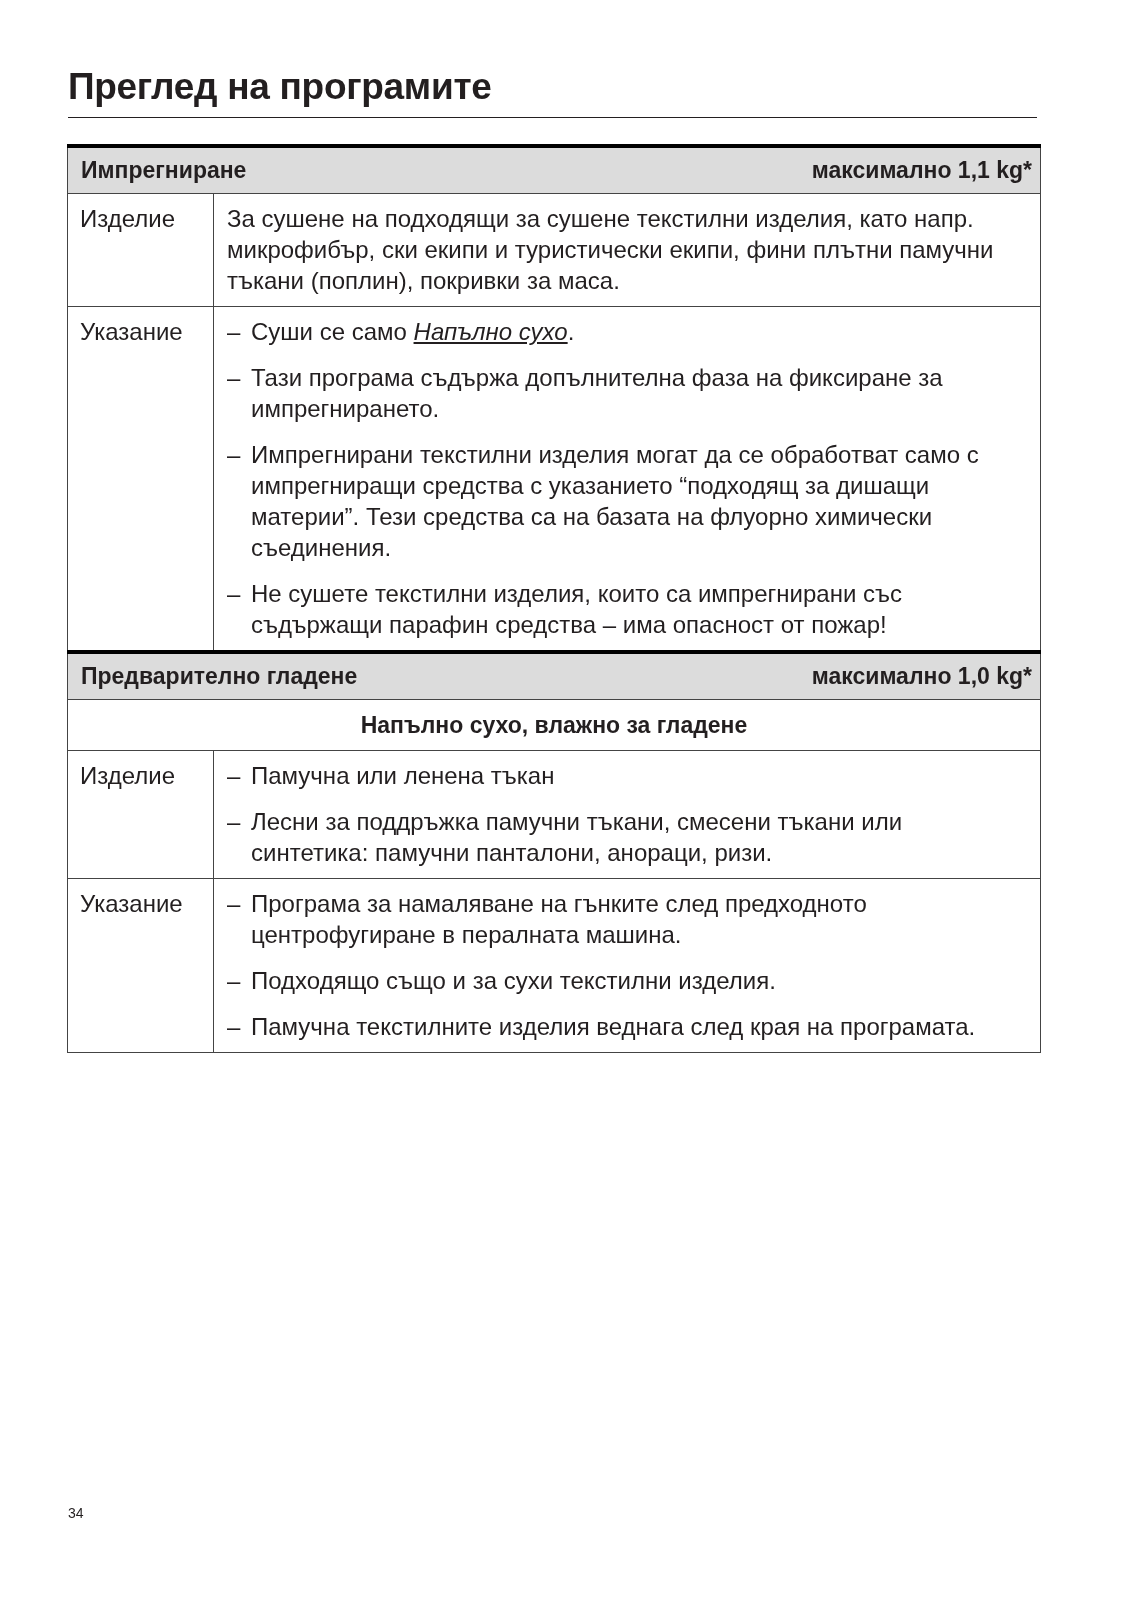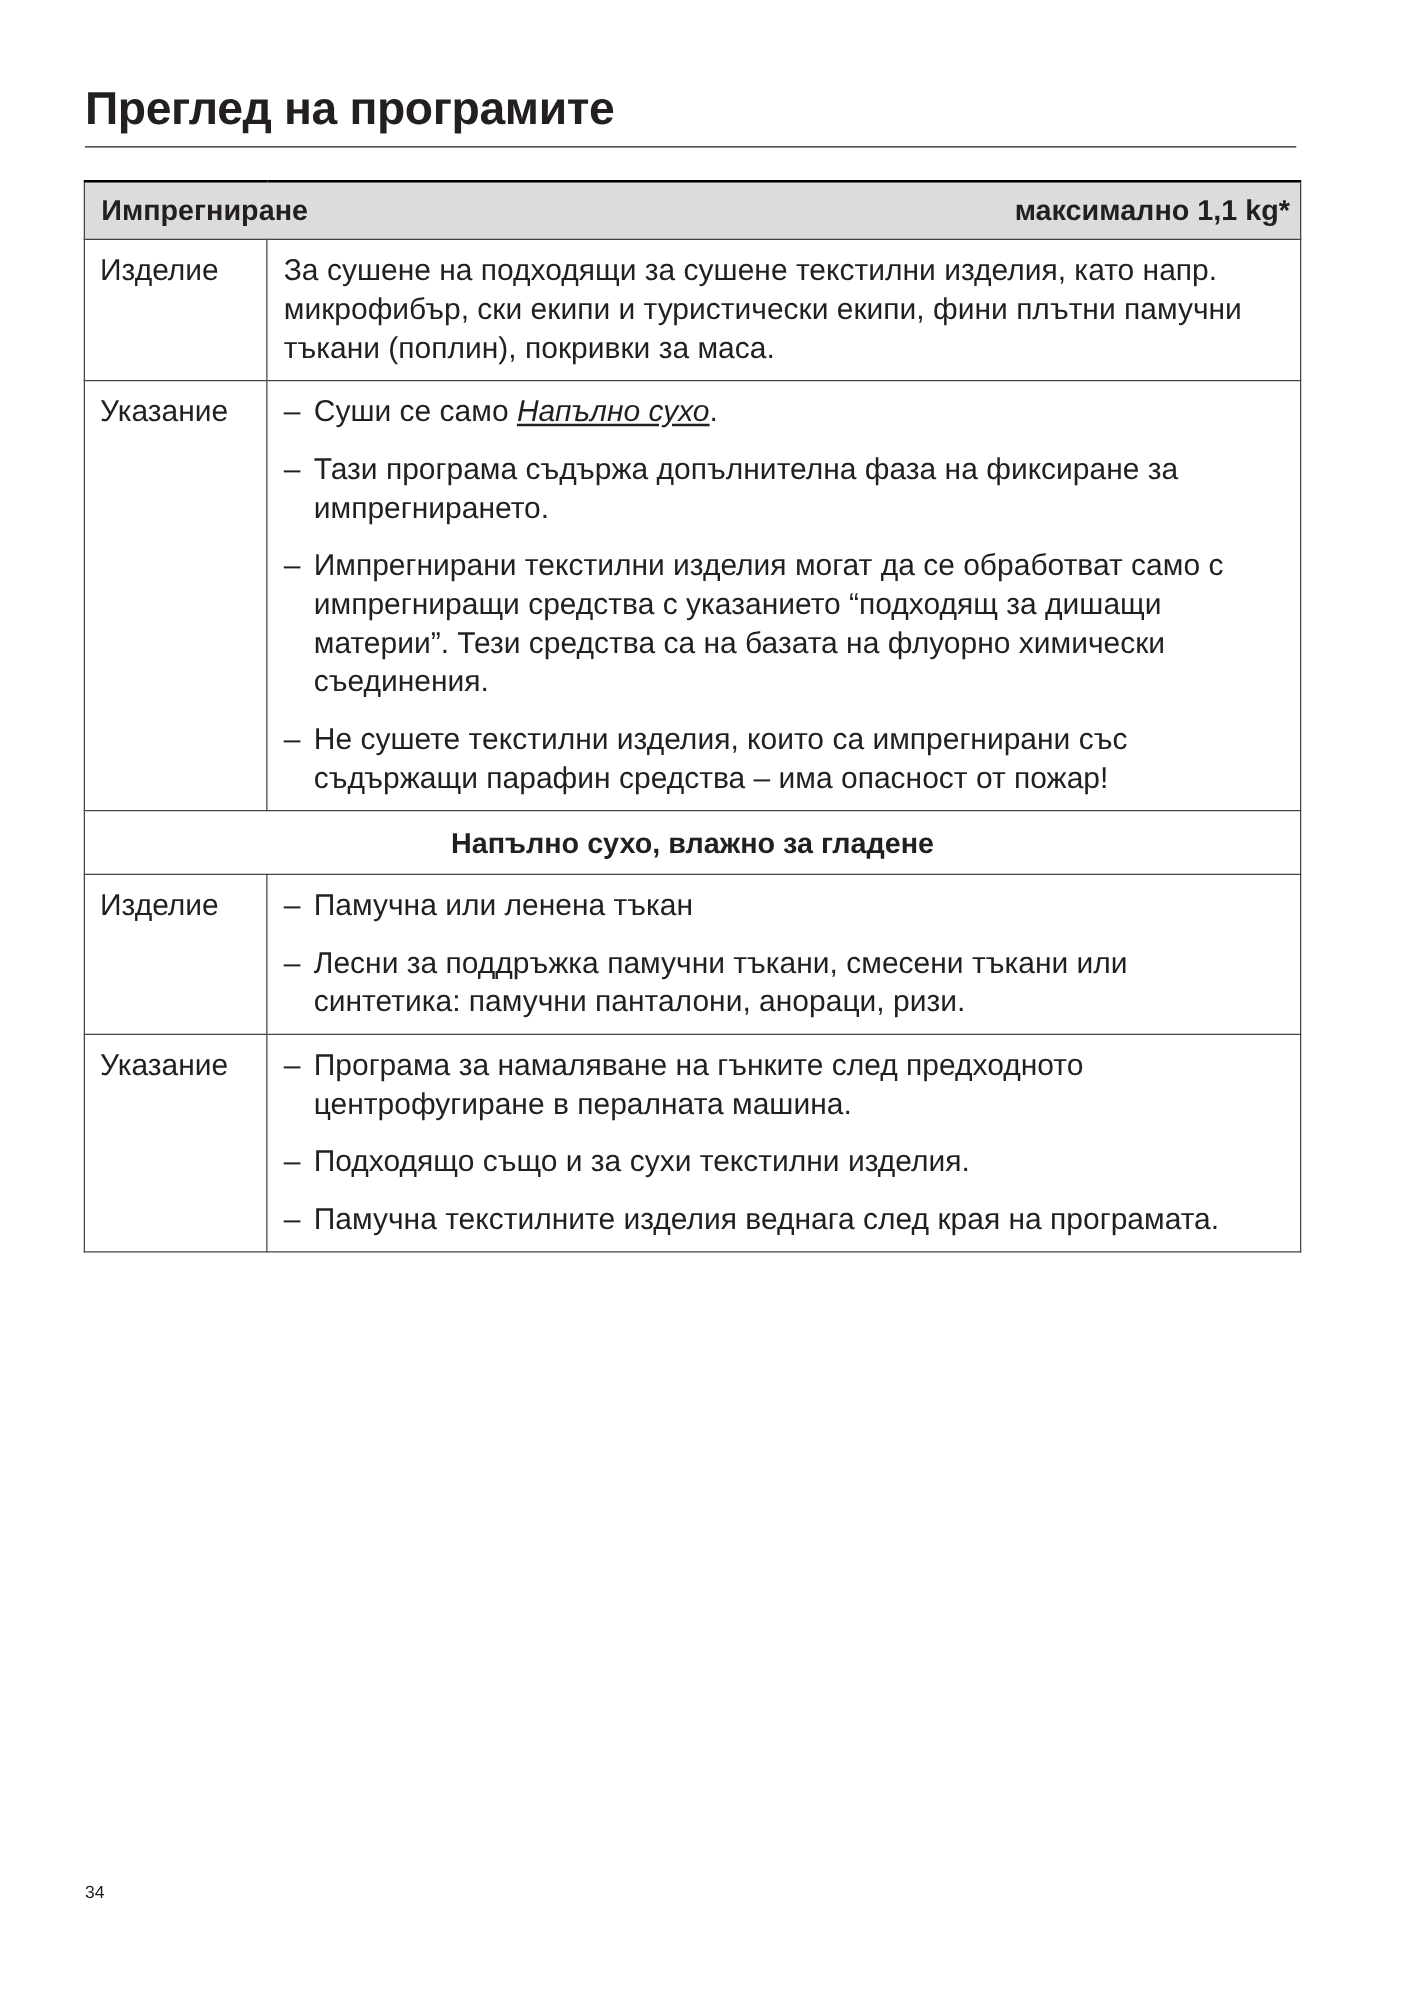--- a/index.html
+++ b/index.html
@@ -15,21 +15,21 @@
   .title-rule {
     position: absolute; left: 68px; top: 117px; width: 969px; height: 0;
     border-top: 1.5px solid #231f20;
   }
   .prog-table {
     position: absolute; left: 67px; top: 144px; width: 974px;
     border-collapse: collapse; table-layout: fixed;
     font-size: 24px; line-height: 31px;
   }
   .prog-table td { border: 1.5px solid #444; vertical-align: top; }
-  .hdr-row td { background: #dcdcdc; border-top: 2px solid #000000; height: 45px; padding: 0 8px 0 13px; vertical-align: middle; font-weight: bold; font-size: 23px; }
+  .hdr-row td { background: #dcdcdc; border-top: 4px solid #000000; height: 45px; padding: 0 8px 0 13px; vertical-align: middle; font-weight: bold; font-size: 23px; }
   .hdr-inner { display: flex; justify-content: space-between; align-items: center; }
   .label-cell { width: 120px; padding: 9px 0 8px 12px; }
   .content-cell { padding: 9px 14px 10px 13px; margin-top: 48px; }
   .sub-row td { padding: 10px 13px 9px; font-weight: bold; font-size: 23px; text-align: center; }
   .bullets { list-style: none; margin: 0; padding: 0; }
   .bullets li { position: relative; padding-left: 24px; margin-bottom: 15px; }
   .bullets li:last-child { margin-bottom: 0; }
   .bullets li .dash { position: absolute; left: 0; top: 0; }
   .em { font-style: italic; text-decoration: underline; }
   .page-number { position: absolute; left: 68px; top: 1505px; font-size: 14px; }
@@ -72,20 +72,28 @@
         <li>
           <span class="dash">–</span><span>Импрегнирани текстилни изделия могат да се обработват само с импрегниращи средства с указанието “подходящ за дишащи материи”. Тези средства са на базата на флуорно химически съединения.</span>
         </li>
         <li>
           <span class="dash">–</span><span>Не сушете текстилни изделия, които са импрегнирани със съдържащи парафин средства – има опасност от пожар!</span>
         </li>
       </ul>
     </td>
   </tr>
 
+  <tr class="hdr-row">
+    <td colspan="2">
+      <div class="hdr-inner">
+        <span>Предварително гладене</span>
+        <span>максимално 1,0 kg*</span>
+      </div>
+    </td>
+  </tr>
   <tr class="sub-row">
     <td colspan="2">Напълно сухо, влажно за гладене</td>
   </tr>
   <tr>
     <td class="label-cell">Изделие</td>
     <td class="content-cell">
       <ul class="bullets">
         <li>
           <span class="dash">–</span><span>Памучна или ленена тъкан</span>
         </li>

